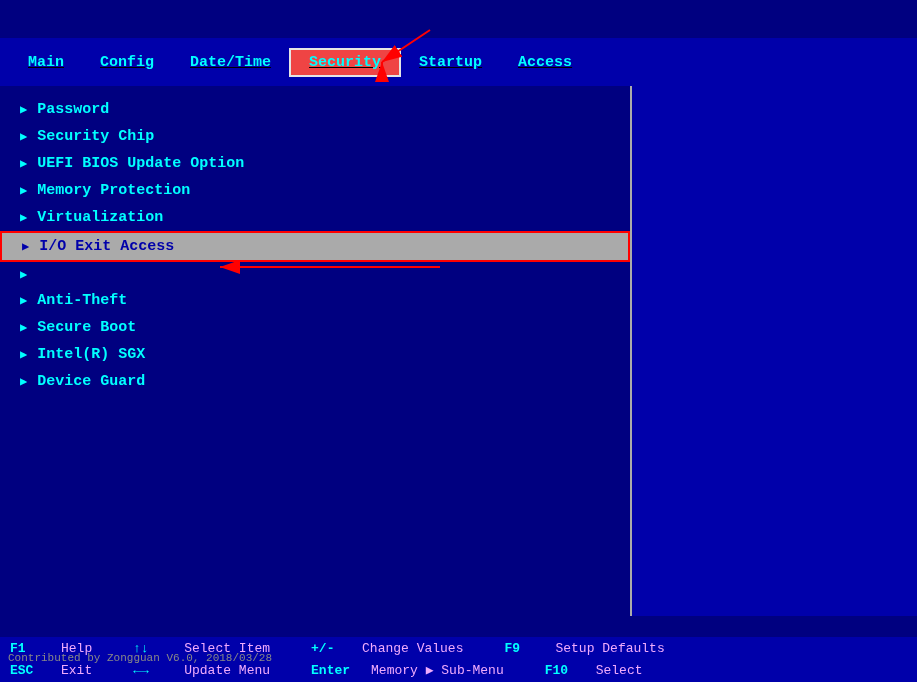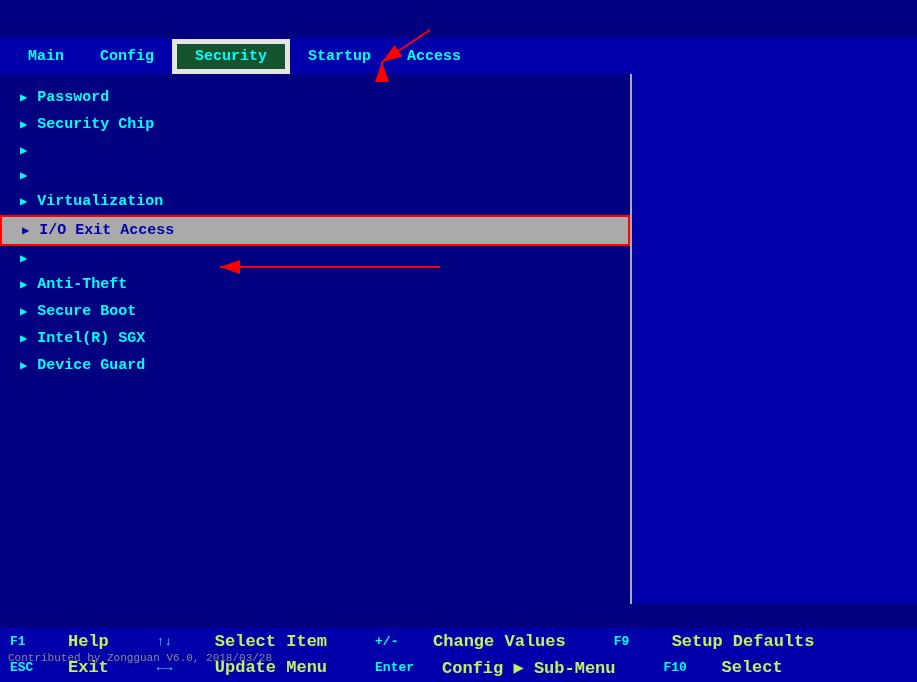--- a/index.html
+++ b/index.html
@@ -42,35 +42,36 @@
       font-size: 18px;
       font-weight: bold;
     }
 
     
     #nav-menu {
       background: #0000aa;
       display: flex;
       flex-direction: row;
       padding: 0 10px;
-      height: 36px;
+      height: 48px;
       align-items: center;
       gap: 0;
+      text-decoration: underline;
     }
     .nav-item {
       color: #00ffff;
       font-size: 15px;
       font-weight: bold;
       padding: 4px 18px;
       cursor: pointer;
       white-space: nowrap;
     }
     .nav-item.active {
-      background: #14532d;
-      border: 5px solid #e5e5e5;
+      background: #ef4444;
+      border: 2px solid #e5e5e5;
       color: #00ffff;
     }
 
     
     #main-content {
       display: flex;
       flex-direction: row;
       height: calc(682px - 30px - 30px - 32px - 60px);
       
     }
@@ -137,34 +138,33 @@
       position: absolute;
       bottom: 0;
       left: 0;
       width: 917px;
       background: #0000aa;
       padding: 4px 10px;
     }
     .bottom-row {
       display: flex;
       flex-direction: row;
-      gap: 28px;
+      gap: 21px;
       align-items: center;
     }
     .bottom-key {
       color: #00ffff;
       font-size: 13px;
       font-weight: bold;
       min-width: 30px;
     }
     .bottom-label {
-      color: #bef264;
-      font-size: 17px;
+      color: #f0abfc;
+      font-size: 13px;
       margin-right: 20px;
-      font-weight: bold;
     }
     #contributed {
       position: absolute;
       bottom: 16px;
       left: 0;
       color: #888888;
       font-size: 11px;
       padding: 2px 8px;
     }
   </style>
@@ -176,40 +176,43 @@
   <span id="top-bar-right"></span>
 </div>
 
 <div id="title-bar">
   <span></span>
 </div>
 
 <div id="nav-menu">
 <div class="nav-item">Main</div>
     <div class="nav-item">Config</div>
+    <div class="nav-item">Date/Time</div>
     <div class="nav-item active">Security</div>
     <div class="nav-item">Startup</div>
     <div class="nav-item">Access</div>
   </div>
 
 <div id="main-content">
   <div id="left-panel">
   <div class="menu-item">
         <span class="arrow">▶</span>
         <span>Password</span>
       </div>
       <div class="menu-item">
         <span class="arrow">▶</span>
         <span>Security Chip</span>
       </div>
       <div class="menu-item">
         <span class="arrow">▶</span>
-      </div>
-      <div class="menu-item">
-        <span class="arrow">▶</span>
+        <span>UEFI BIOS Update Option</span>
+      </div>
+      <div class="menu-item">
+        <span class="arrow">▶</span>
+        <span>Memory Protection</span>
       </div>
       <div class="menu-item">
         <span class="arrow">▶</span>
         <span>Virtualization</span>
       </div>
       <div class="menu-item highlighted">
         <span class="arrow">▶</span>
         <span>I/O Exit Access</span>
       </div>
       <div class="menu-item">
@@ -247,21 +250,21 @@
       <span class="bottom-label">Change Values</span>
       <span class="bottom-key">F9</span>
       <span class="bottom-label">Setup Defaults</span>
     </div>
   <div class="bottom-row" id="bottom-row-2" style="margin-top:6px;">
       <span class="bottom-key">ESC</span>
       <span class="bottom-label">Exit</span>
       <span class="bottom-key">←→</span>
       <span class="bottom-label">Update Menu</span>
       <span class="bottom-key">Enter</span>
-      <span class="bottom-label">Config ▶ Sub-Menu</span>
+      <span class="bottom-label">Memory ▶ Sub-Menu</span>
       <span class="bottom-key">F10</span>
       <span class="bottom-label">Select</span>
     </div>
 <div id="contributed">Contributed by Zongguan V6.0, 2018/03/28</div>
   </div>
 
 <svg id="arrow-nav" xmlns="http://www.w3.org/2000/svg" style="position:absolute;top:0;left:0;width:917px;height:682px;pointer-events:none;">
 
   <defs>
     <marker id="arrowhead" markerWidth="10" markerHeight="7" refX="10" refY="3.5" orient="auto">

